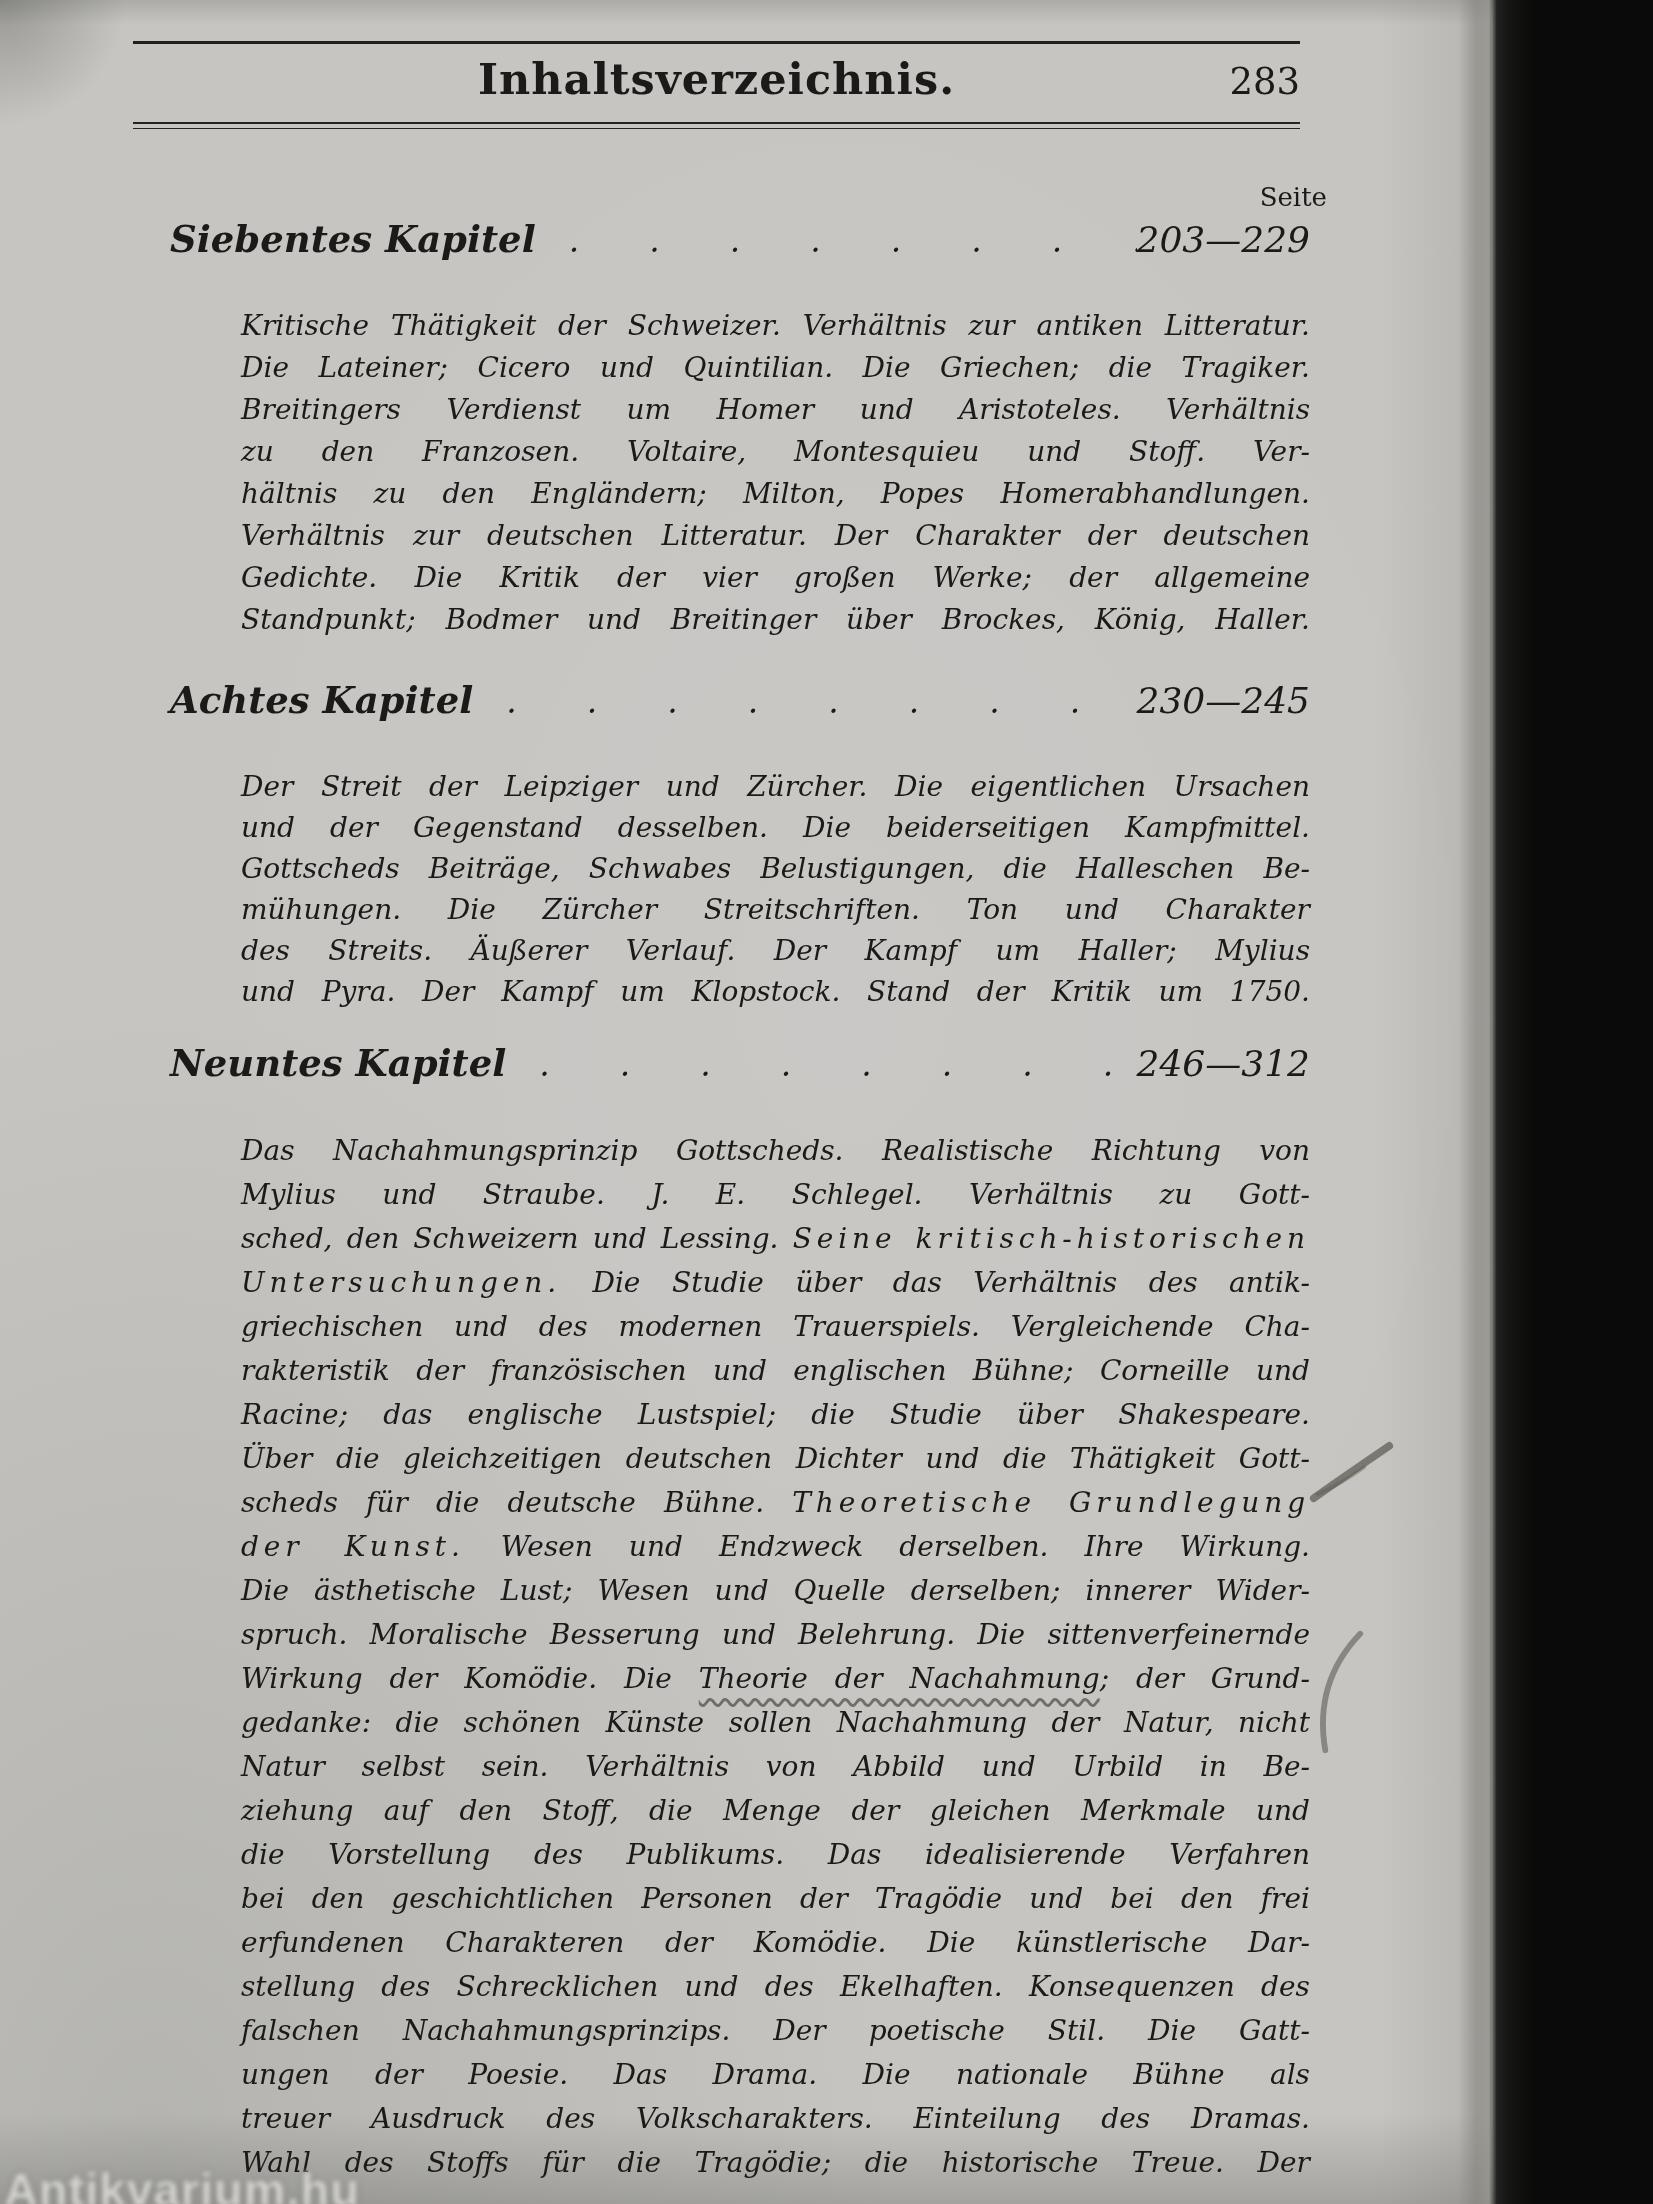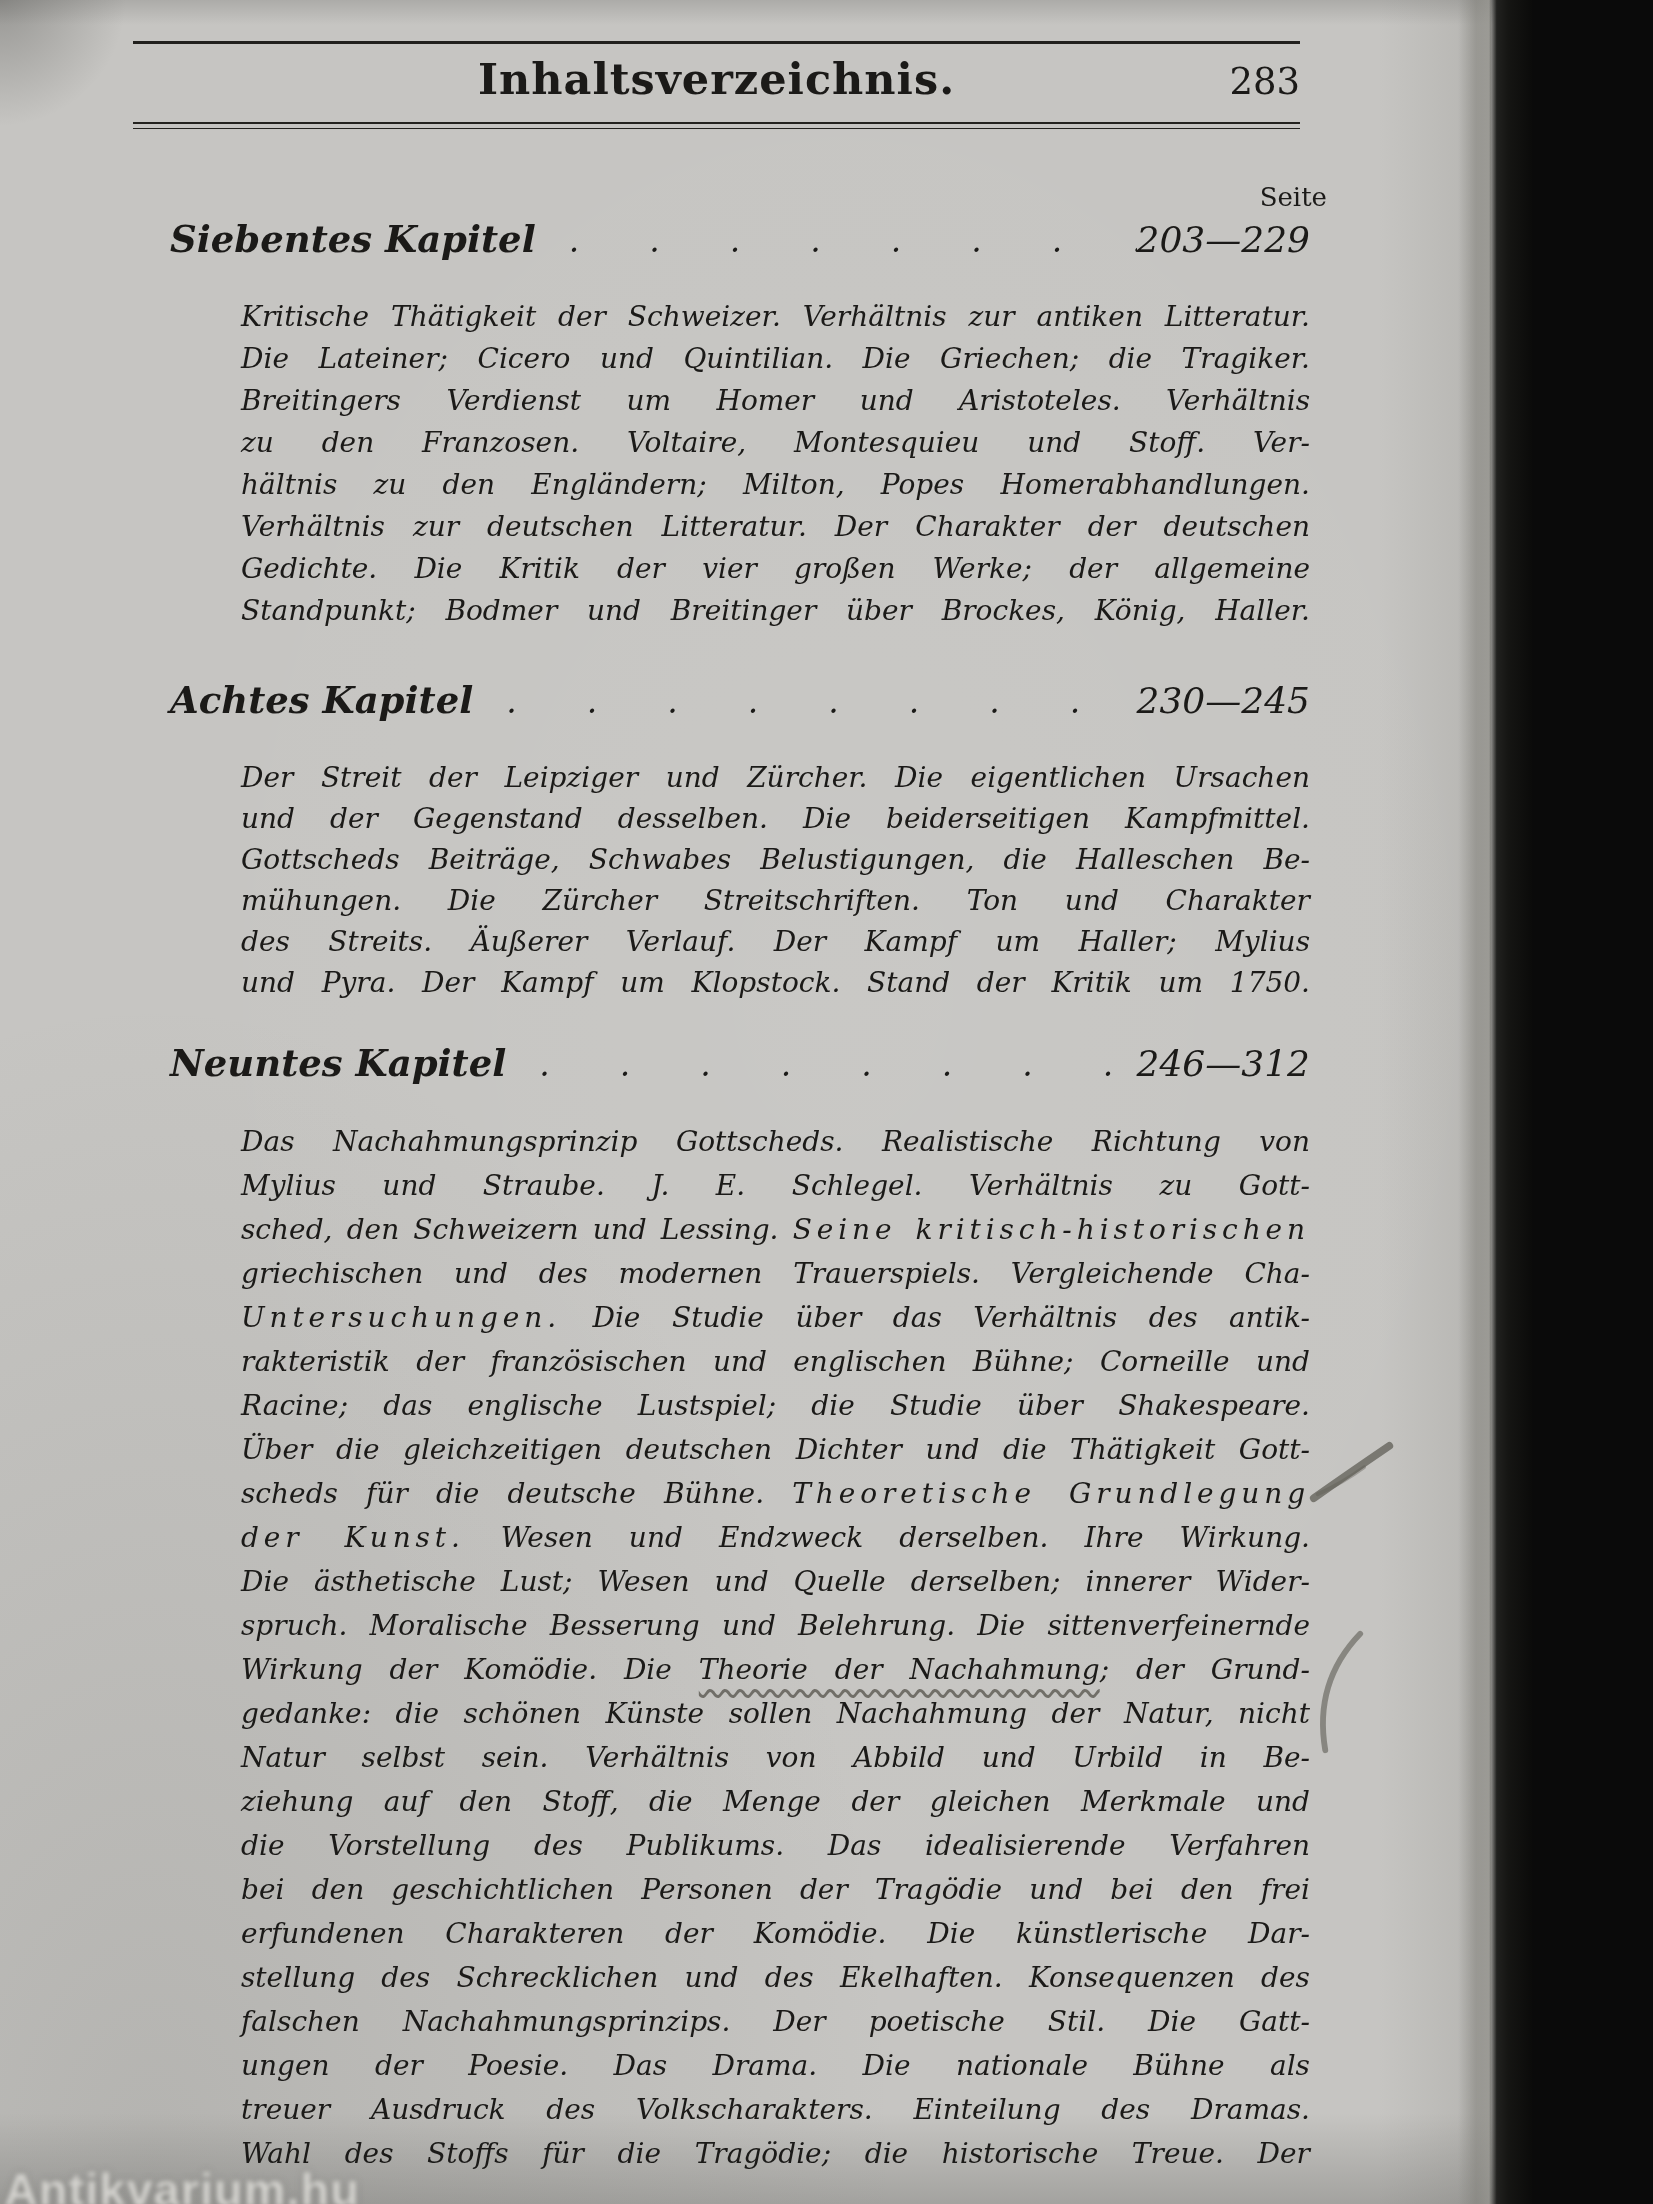--- a/index.html
+++ b/index.html
@@ -52,21 +52,21 @@
   .ch0{top:212px}.ch1{top:673px}.ch2{top:1036px}
   .chead{
     display:flex;align-items:baseline;height:54px;line-height:54px;
   }
   .chead-title{font-size:37px;font-weight:bold;white-space:nowrap;}
   .dots{
     flex:1;overflow:hidden;white-space:nowrap;
     font-size:33px;letter-spacing:70px;padding-left:33px;
   }
   .pages{min-width:146px;text-align:right;font-size:36px;white-space:nowrap;}
-  .para{margin-top:30px;padding-left:71px;font-size:28px;}
+  .para{margin-top:39px;padding-left:71px;font-size:28px;}
   .ch0 .para{line-height:42px}
   .ch1 .para{line-height:41px}
   .ch2 .para{line-height:44px}
   .bline{
     text-align:justify;text-align-last:justify;
     -moz-text-align-last:justify;
   }
   .sperr{letter-spacing:4.9px;}
   .pencil-ul{
     text-decoration:underline;
@@ -136,22 +136,22 @@
   <section class="chapter ch2">
     <div class="chead">
       <span class="chead-title">Neuntes Kapitel</span>
       <span class="dots">.........</span>
       <span class="pages">246—312</span>
     </div>
     <div class="para">
           <div class="bline"><span>Das Nachahmungsprinzip Gottscheds. Realistische Richtung von</span></div>
           <div class="bline"><span>Mylius und Straube. J. E. Schlegel. Verhältnis zu Gott-</span></div>
           <div class="bline"><span>sched, den Schweizern und Lessing. </span><span class="sperr">Seine kritisch-historischen</span></div>
+          <div class="bline"><span class="sperr">Untersuchungen.</span><span> Die Studie über das Verhältnis des antik-</span></div>
           <div class="bline"><span>griechischen und des modernen Trauerspiels. Vergleichende Cha-</span></div>
-          <div class="bline"><span class="sperr">Untersuchungen.</span><span> Die Studie über das Verhältnis des antik-</span></div>
           <div class="bline"><span>rakteristik der französischen und englischen Bühne; Corneille und</span></div>
           <div class="bline"><span>Racine; das englische Lustspiel; die Studie über Shakespeare.</span></div>
           <div class="bline"><span>Über die gleichzeitigen deutschen Dichter und die Thätigkeit Gott-</span></div>
           <div class="bline"><span>scheds für die deutsche Bühne. </span><span class="sperr">Theoretische Grundlegung</span></div>
           <div class="bline"><span class="sperr">der Kunst.</span><span> Wesen und Endzweck derselben. Ihre Wirkung.</span></div>
           <div class="bline"><span>Die ästhetische Lust; Wesen und Quelle derselben; innerer Wider-</span></div>
           <div class="bline"><span>spruch. Moralische Besserung und Belehrung. Die sittenverfeinernde</span></div>
           <div class="bline"><span>Wirkung der Komödie. Die </span><span class="pencil-ul">Theorie der Nachahmung</span><span>; der Grund-</span></div>
           <div class="bline"><span>gedanke: die schönen Künste sollen Nachahmung der Natur, nicht</span></div>
           <div class="bline"><span>Natur selbst sein. Verhältnis von Abbild und Urbild in Be-</span></div>

